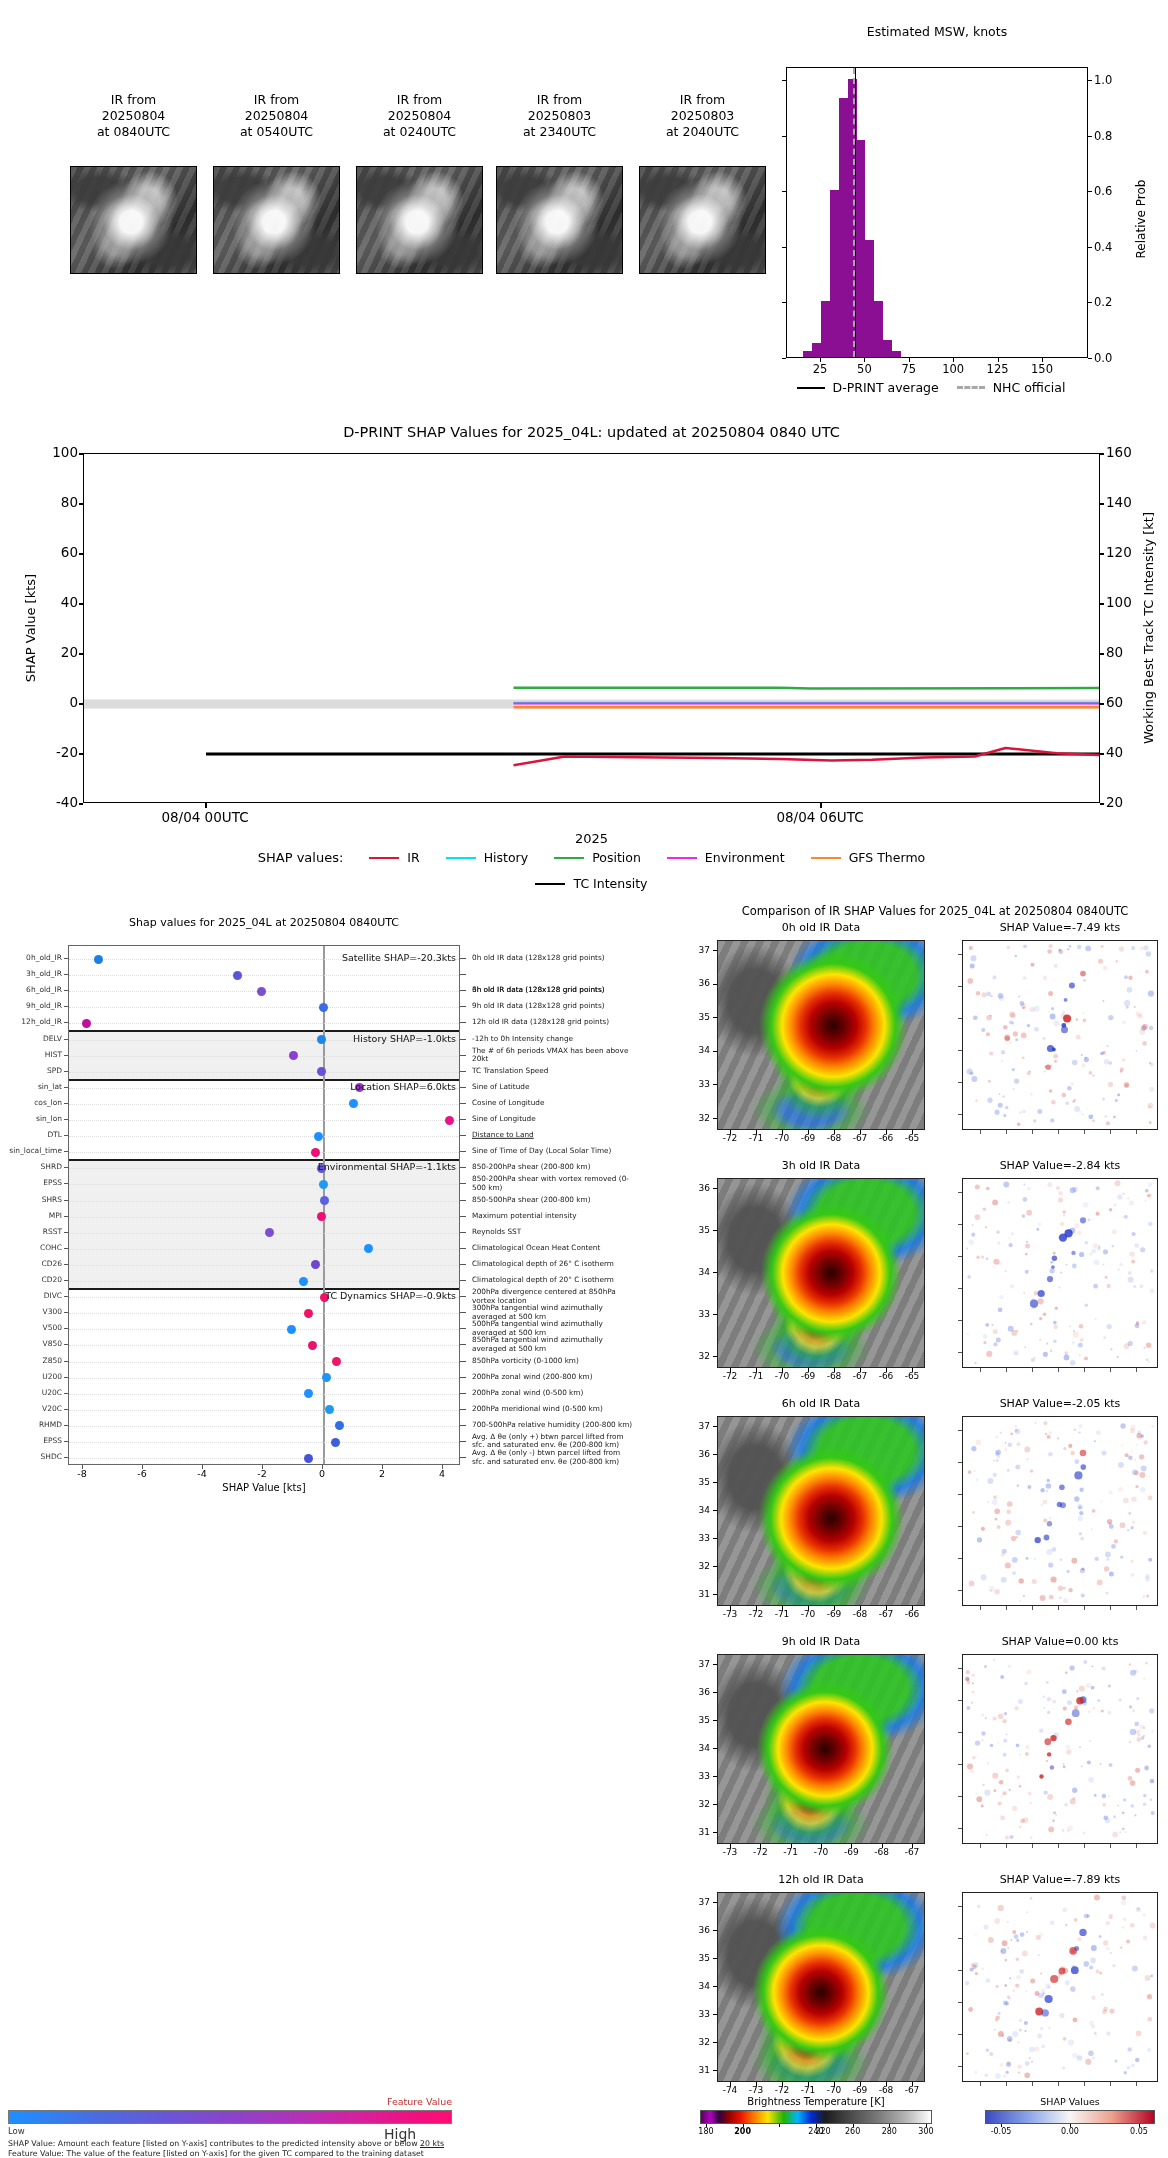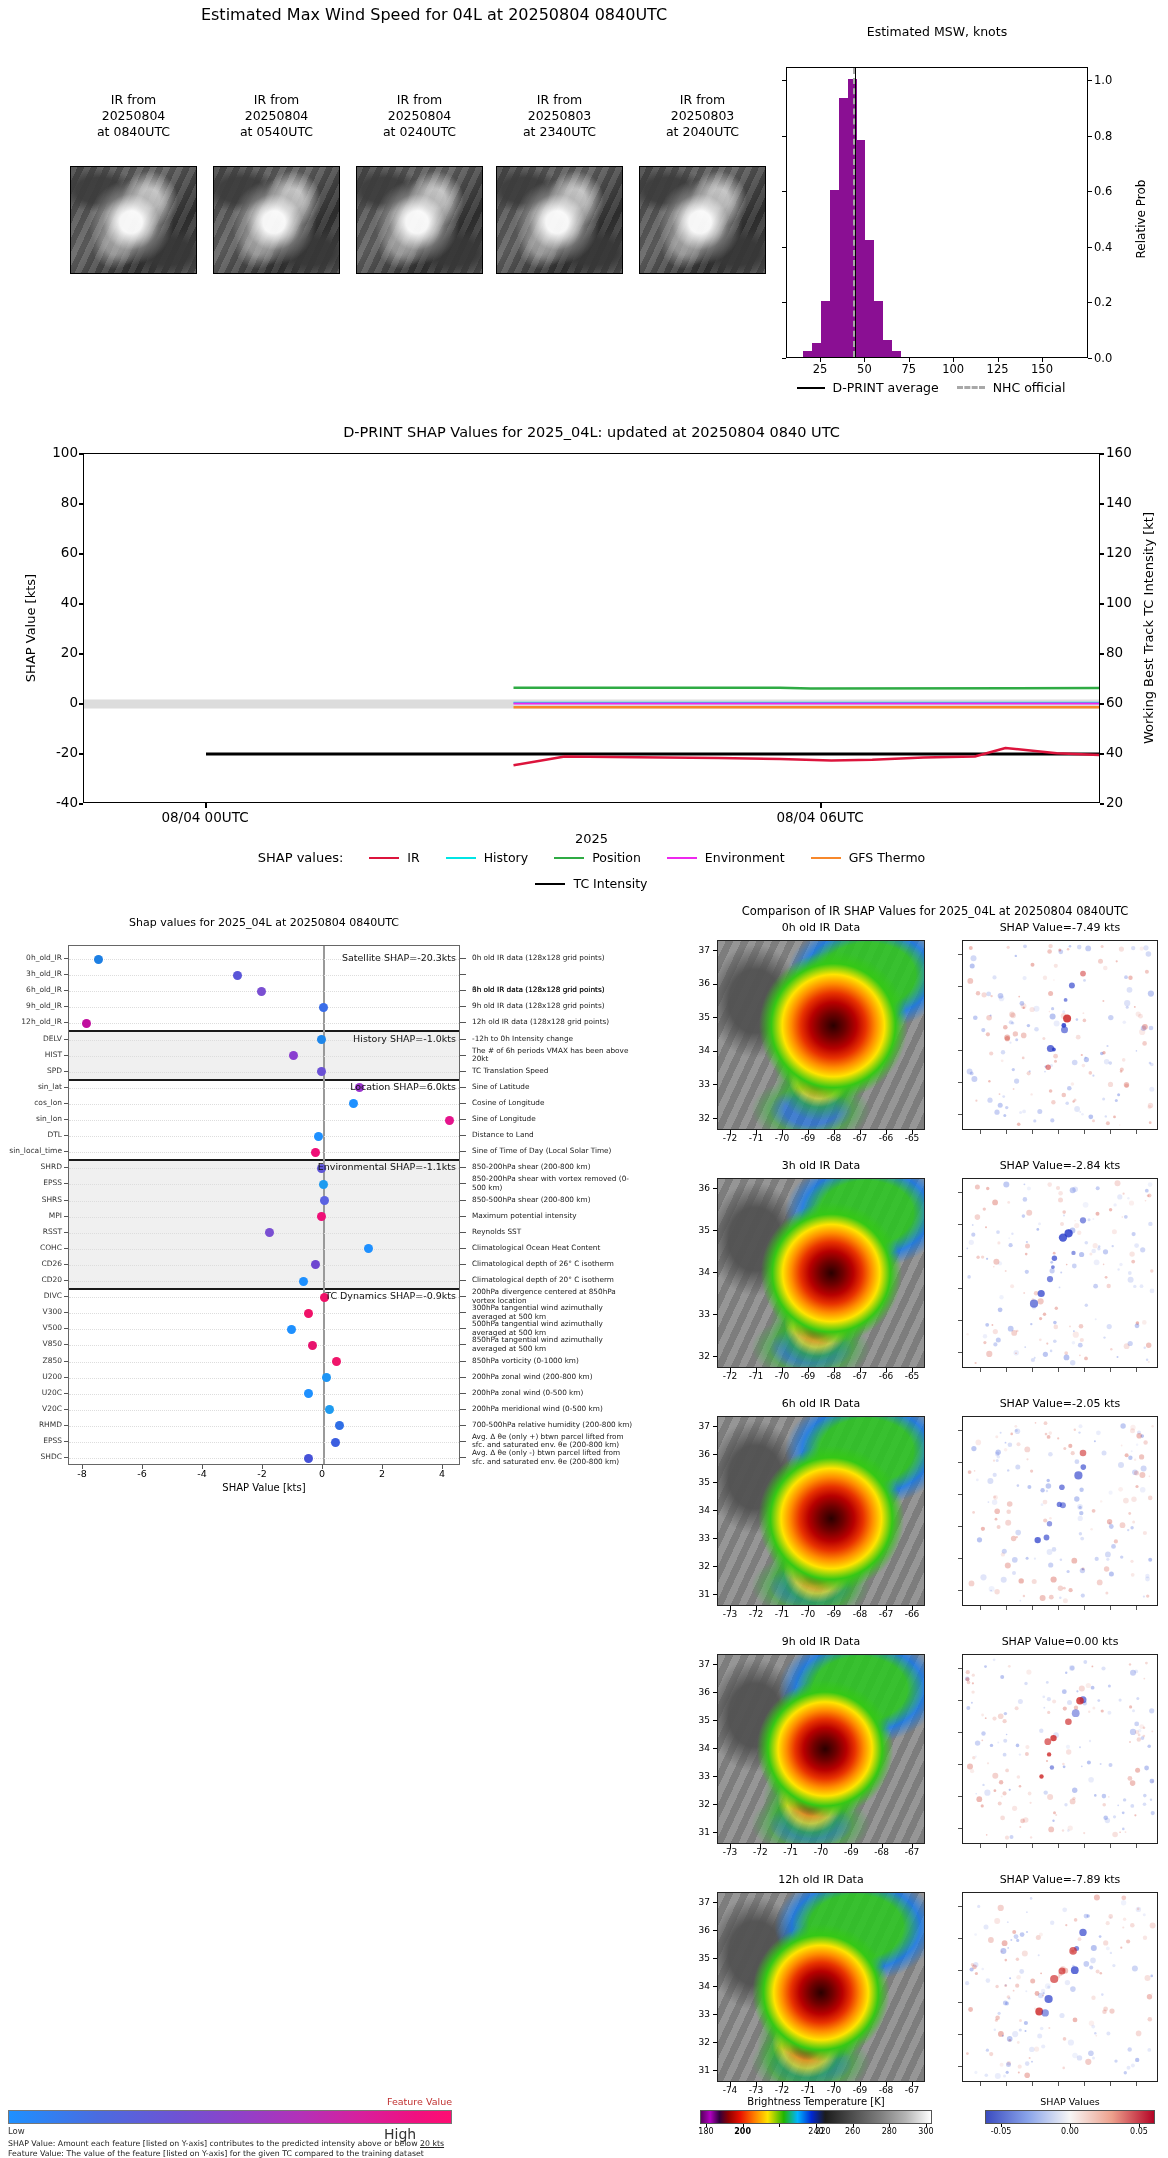--- a/index.html
+++ b/index.html
@@ -71,21 +71,20 @@
   .sv-label{left:985px;top:2096px;width:170px;font-size:9.5px}
   .sv-bar{left:985px;top:2110px;width:170px;height:14px;border:1px solid #555;
     background:linear-gradient(to right,#3b4cc0,#8aa4ea 25%,#f7f6f6 50%,#eda08c 75%,#b40426)}
   .cb-tick{font-size:8px}
 </style>
 </head>
 <body>
 
 <div id="page">
 
-  <div class="abs toptitle">Estimated Max Wind Speed for 04L at 20250804 0840UTC</div>
   <div id="thumbs" class="abs" style="left:0;top:80px;width:790px;height:220px">
       <div class="thumb-label" style="position: absolute; left: 70px; top: 12px; width: 127px;">
         <div style="position: static;">IR from</div>
         <div style="position: static;">20250804</div>
         <div style="position: static;">at 0840UTC</div>
       </div>
       <div class="thumbimg" style="position: absolute; left: 70px; top: 86px; width: 127px; height: 108px;"></div>
       <div class="thumb-label" style="position: absolute; left: 213px; top: 12px; width: 127px;">
         <div style="position: static;">IR from</div>
         <div style="position: static;">20250804</div>
@@ -1527,21 +1526,21 @@
     <div class="gtick" style="position: absolute; left: 64px; top: 1102.9px; width: 4px; height: 1px;"></div>
     <div class="gtick" style="position: absolute; left: 460px; top: 1102.9px; width: 6px; height: 1px;"></div>
     <div class="dot-desc" style="position: absolute; top: 1102.9px;">Cosine of Longitude</div>
     <div class="dot-feat-label" style="position: absolute; top: 1114px;">sin_lon</div>
     <div class="gtick" style="position: absolute; left: 64px; top: 1119px; width: 4px; height: 1px;"></div>
     <div class="gtick" style="position: absolute; left: 460px; top: 1119px; width: 6px; height: 1px;"></div>
     <div class="dot-desc" style="position: absolute; top: 1119px;">Sine of Longitude</div>
     <div class="dot-feat-label" style="position: absolute; top: 1130.1px;">DTL</div>
     <div class="gtick" style="position: absolute; left: 64px; top: 1135.1px; width: 4px; height: 1px;"></div>
     <div class="gtick" style="position: absolute; left: 460px; top: 1135.1px; width: 6px; height: 1px;"></div>
-    <div class="dot-desc" style="position: absolute; top: 1135.1px;">Distance to Land</div>
+    <div class="dot-desc" style="position: absolute; top: 1135.1px; text-decoration: underline;">Distance to Land</div>
     <div class="dot-feat-label" style="position: absolute; top: 1146.2px;">sin_local_time</div>
     <div class="gtick" style="position: absolute; left: 64px; top: 1151.2px; width: 4px; height: 1px;"></div>
     <div class="gtick" style="position: absolute; left: 460px; top: 1151.2px; width: 6px; height: 1px;"></div>
     <div class="dot-desc" style="position: absolute; top: 1151.2px;">Sine of Time of Day (Local Solar Time)</div>
     <div class="dot-feat-label" style="position: absolute; top: 1162.3px;">SHRD</div>
     <div class="gtick" style="position: absolute; left: 64px; top: 1167.3px; width: 4px; height: 1px;"></div>
     <div class="gtick" style="position: absolute; left: 460px; top: 1167.3px; width: 6px; height: 1px;"></div>
     <div class="dot-desc" style="position: absolute; top: 1167.3px;">850-200hPa shear (200-800 km)</div>
     <div class="dot-feat-label" style="position: absolute; top: 1178.4px;">EPSS</div>
     <div class="gtick" style="position: absolute; left: 64px; top: 1183.4px; width: 4px; height: 1px;"></div>

